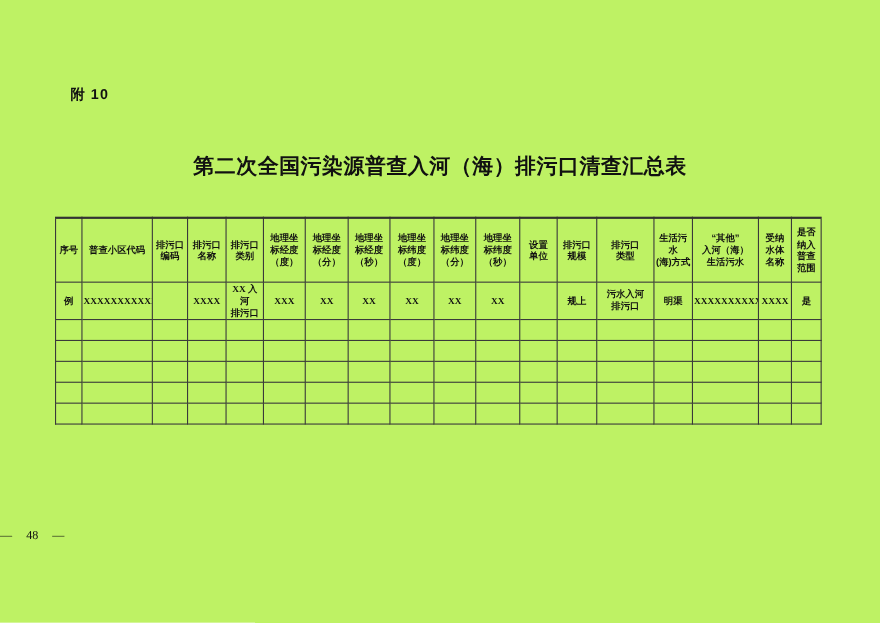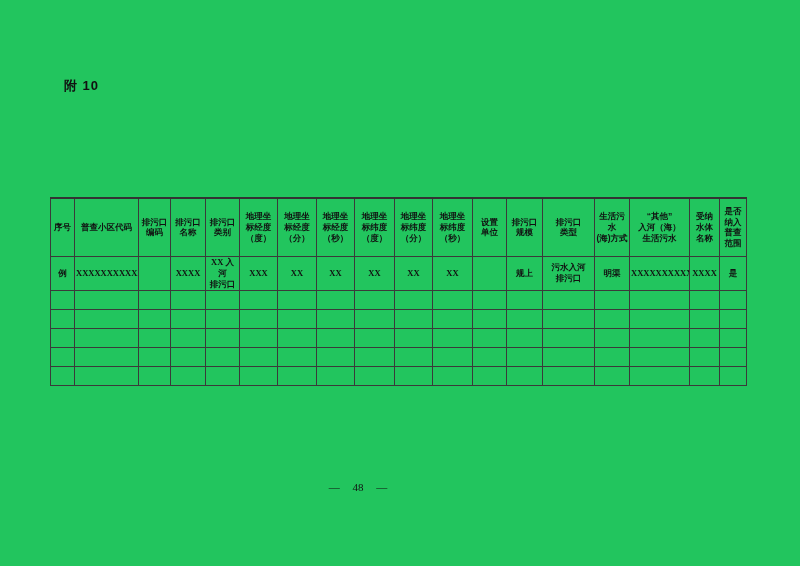--- a/index.html
+++ b/index.html
@@ -6,21 +6,21 @@
   html, body { width: 800px; height: 566px; background: #fff; }
   body {
     position: relative;
     font-family: "Liberation Sans", sans-serif;
     color: #111;
     overflow: hidden;
   }
   .page {
     position: absolute;
     inset: 0;
-    background: #22c55e;
+    background: #bef264;
   }
   .attachment-label {
     position: absolute;
     left: 64px;
     top: 77px;
     font-size: 13px;
     font-weight: bold;
     letter-spacing: 1px;
   }
   .doc-title {
@@ -64,33 +64,34 @@
     line-height: 1.3;
     font-family: "Liberation Serif", "Liberation Sans", serif;
     font-weight: 600;
   }
   tr.empty-row td { height: 19px; }
   .page-number {
     position: absolute;
     left: 0;
     width: 716px;
     top: 481px;
-    text-align: center;
+    text-align: left;
     font-family: "Liberation Serif", serif;
     font-size: 11px;
     word-spacing: 10px;
   }
 </style>
 </head>
 <body>
 
 <div class="page">
 
   <div class="attachment-label">附 10</div>
 
+  <div class="doc-title">第二次全国污染源普查入河（海）排污口清查汇总表</div>
 
   <table class="summary">
     <colgroup>
       <col style="width:24px">
         <col style="width:64px">
         <col style="width:32px">
       <col style="width:35px">
         <col style="width:34px">
         <col style="width:38px">
       <col style="width:39px">

